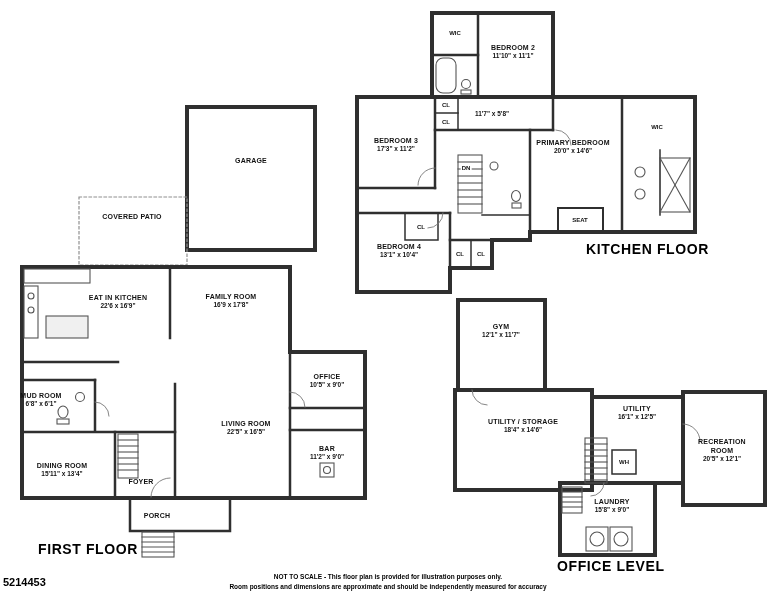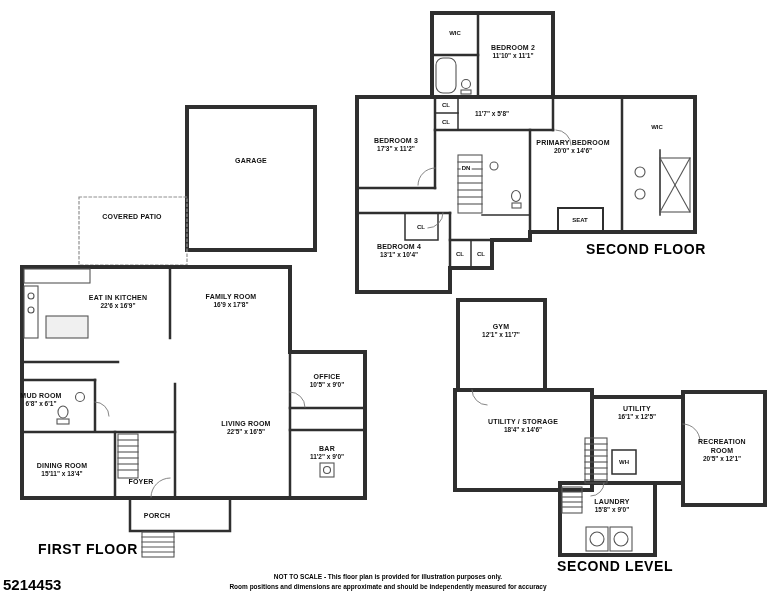--- a/index.html
+++ b/index.html
@@ -8,21 +8,21 @@
   .stage svg{position:absolute;left:0;top:0;}
   .room-label{position:absolute;transform:translate(-50%,-50%);text-align:center;
               line-height:1.3;white-space:nowrap;z-index:5;}
   .room-label .rname{display:block;font-weight:bold;font-size:7px;letter-spacing:.2px;}
   .room-label .rdims{display:block;font-weight:bold;font-size:6.5px;}
   .room-label .rname:empty,.room-label .rdims:empty{display:none;}
   .room-label.wrap{white-space:normal;}
   .small-label{position:absolute;transform:translate(-50%,-50%);font-size:6px;font-weight:bold;
                background:#fff;padding:0 1px;line-height:1.1;z-index:6;}
   .floor-title{position:absolute;font-weight:bold;font-size:14px;letter-spacing:.6px;color:#000;z-index:5;}
-  .mls{position:absolute;left:3px;top:576px;font-size:15px;font-weight:bold;color:#000;z-index:5;}
+  .mls{position:absolute;left:3px;top:576px;font-size:11px;font-weight:bold;color:#000;z-index:5;}
   .disclaimer{position:absolute;left:0;top:572px;width:776px;text-align:center;z-index:4;}
   .disclaimer div{font-size:6.5px;font-weight:bold;line-height:1.5;color:#000;}
 </style>
 </head>
 <body>
 
 <div class="stage">
 
   <svg width="776" height="600" viewBox="0 0 776 600">
     <g fill="none" stroke="#2f2f2f" stroke-linecap="square">
@@ -269,22 +269,22 @@
   <div class="room-label wrap" style="left:722px;top:450px;width:62px">
     <span class="rname">RECREATION ROOM</span>
     <span class="rdims">20'5" x 12'1"</span>
   </div>
   <div class="room-label" style="left:612px;top:506px">
     <span class="rname">LAUNDRY</span>
     <span class="rdims">15'8" x 9'0"</span>
   </div>
 
   <div class="floor-title" style="left:38px;top:541px">FIRST FLOOR</div>
-  <div class="floor-title" style="left:586px;top:241px">SECOND FLOOR</div>
-  <div class="floor-title" style="left:557px;top:558px">SECOND LEVEL</div>
+  <div class="floor-title" style="left:586px;top:241px">KITCHEN FLOOR</div>
+  <div class="floor-title" style="left:557px;top:558px">OFFICE LEVEL</div>
 
   <div class="mls">5214453</div>
   <div class="disclaimer">
     <div>NOT TO SCALE - This floor plan is provided for illustration purposes only.</div>
     <div>Room positions and dimensions are approximate and should be independently measured for accuracy</div>
   </div>
 
 </div>
 
 </body></html>

